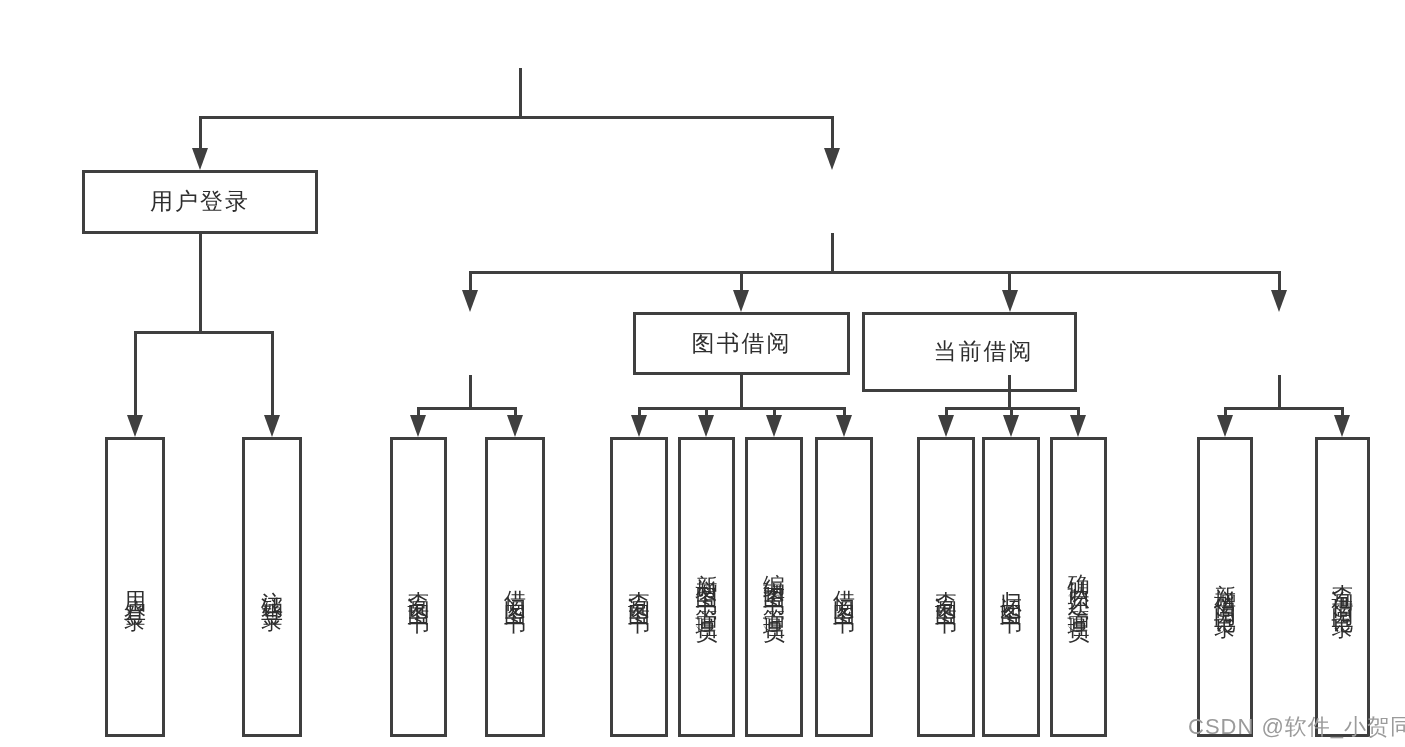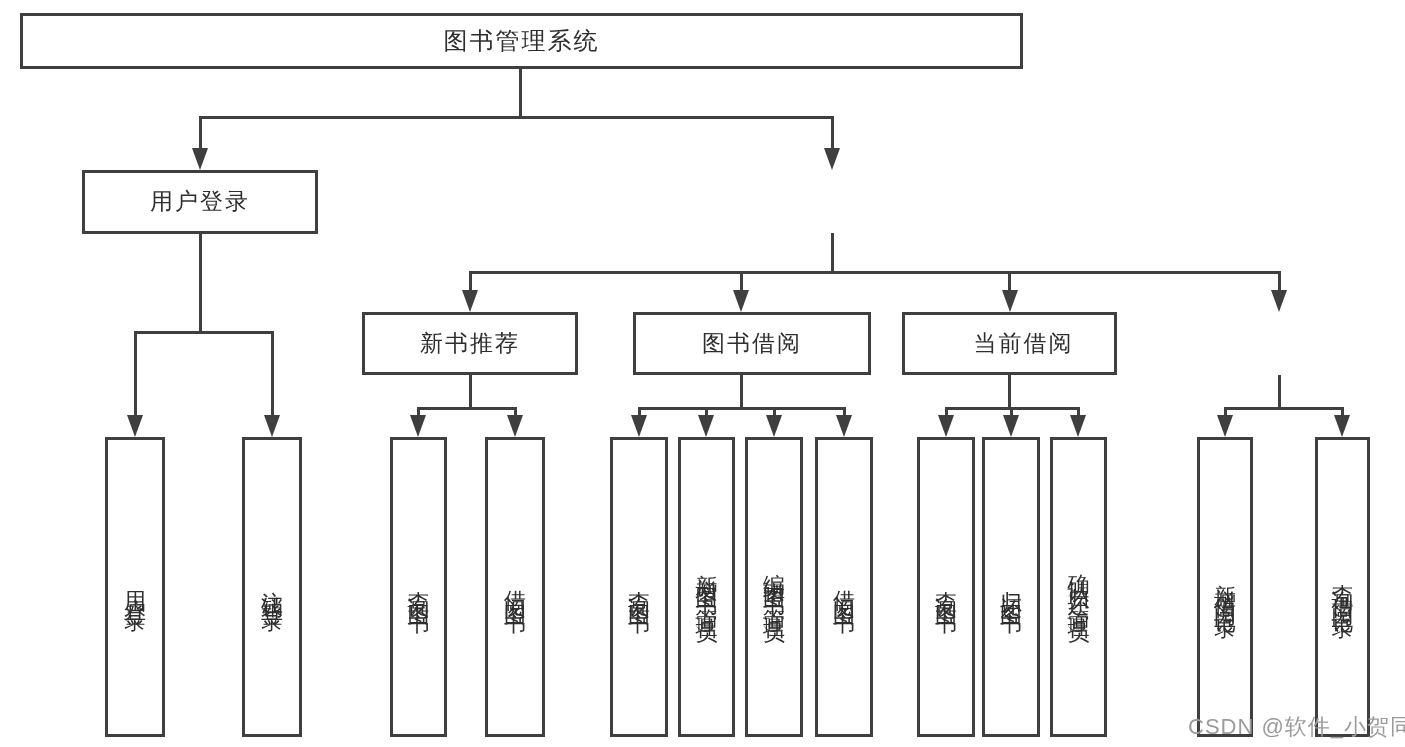--- a/index.html
+++ b/index.html
@@ -54,23 +54,20 @@
     color: #9b9b9b;
     letter-spacing: 1px;
     white-space: nowrap;
   }
 </style>
 </head>
 <body>
 
 <div class="canvas">
 
-  <div class="box root" style="left:20px; top:13px; width:1003px; height:56px;">
-    <span class="lbl">图书管理系统</span>
-  </div>
 
   <div class="vline" style="left:519px; top:68px; height:50px;"></div>
   <div class="hline" style="left:199px; top:116px; width:635px;"></div>
   <div class="vline" style="left:199px; top:116px; height:34px;"></div>
   <div class="ah" style="left:192px; top:148px;"></div>
   <div class="vline" style="left:831px; top:116px; height:34px;"></div>
   <div class="ah" style="left:824px; top:148px;"></div>
 
   <div class="box" style="left:82px; top:170px; width:236px; height:64px;">
     <span class="lbl">用户登录</span>
@@ -87,27 +84,24 @@
   <div class="hline" style="left:469px; top:271px; width:811px;"></div>
   <div class="vline" style="left:469px; top:271px; height:21px;"></div>
   <div class="ah" style="left:462px; top:290px;"></div>
   <div class="vline" style="left:740px; top:271px; height:21px;"></div>
   <div class="ah" style="left:733px; top:290px;"></div>
   <div class="vline" style="left:1008px; top:271px; height:21px;"></div>
   <div class="ah" style="left:1002px; top:290px;"></div>
   <div class="vline" style="left:1278px; top:271px; height:21px;"></div>
   <div class="ah" style="left:1271px; top:290px;"></div>
 
-  <div class="box" style="left:362px; top:312px; width:216px; height:63px;">
-    <span class="lbl">新书推荐</span>
-  </div>
-  <div class="box" style="left:633px; top:312px; width:238px; height:63px;justify-content:center;">
+  <div class="box" style="left:633px; top:312px; width:217px; height:63px;justify-content:center;">
     <span class="lbl">图书借阅</span>
   </div>
-  <div class="box" style="left:902px; top:312px; width:215px; height:63px;padding-left:28px;">
+  <div class="box" style="left:862px; top:312px; width:215px; height:80px;padding-left:28px;">
     <span class="lbl">当前借阅</span>
   </div>
 
   <div class="vline" style="left:469px; top:375px; height:34px;"></div>
   <div class="hline" style="left:417px; top:407px; width:100px;"></div>
   <div class="vline" style="left:417px; top:407px; height:10px;"></div>
   <div class="ah" style="left:410px; top:415px;"></div>
   <div class="vline" style="left:514px; top:407px; height:10px;"></div>
   <div class="ah" style="left:507px; top:415px;"></div>
 

